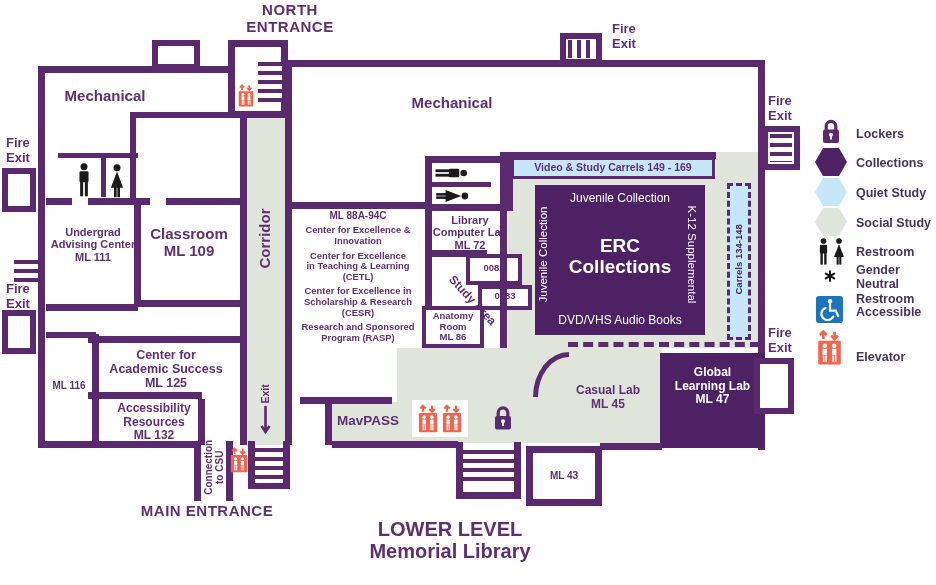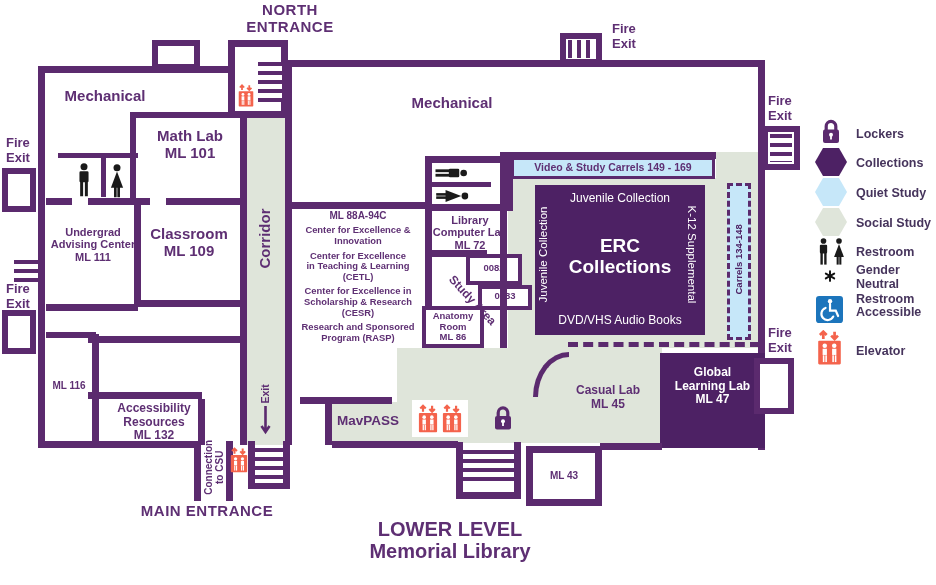--- a/index.html
+++ b/index.html
@@ -97,22 +97,20 @@
 Exit</div>
   <div class="box" style="left:2px;top:168px;width:34px;height:44px"></div>
   <div class="stairs" style="left:14px;top:260px;width:24px;height:24px"></div>
   <div class="lbl left" style="left:6px;top:282px;width:44px;font-size:13px">Fire
 Exit</div>
   <div class="box" style="left:2px;top:310px;width:34px;height:44px"></div>
 
   <div class="lbl" style="left:55px;top:88px;width:100px;font-size:15px">Mechanical</div>
   <div class="w" style="left:130px;top:112px;width:116px;height:6px"></div>
   <div class="w" style="left:130px;top:112px;width:6px;height:92px"></div>
-  <div class="lbl" style="left:140px;top:128px;width:100px;font-size:15px">Math Lab
-ML 101</div>
   <div class="w" style="left:58px;top:153px;width:80px;height:5px"></div>
   <div class="w" style="left:101px;top:153px;width:5px;height:44px"></div>
   <svg class="abs" viewBox="0 0 18 40" fill="#1a1a1a" style="left:76px;top:163px;width:16px;height:35px">
       <circle cx="9" cy="4.2" r="4"></circle>
       <rect x="3.8" y="9.5" width="10.4" height="12.5" rx="1.5"></rect>
       <rect x="4.6" y="21" width="3.4" height="17"></rect>
       <rect x="10" y="21" width="3.4" height="17"></rect>
     </svg>
   <svg class="abs" viewBox="0 0 20 40" fill="#1a1a1a" style="left:108px;top:164px;width:18px;height:35px">
       <circle cx="10" cy="4.2" r="4"></circle>
@@ -132,20 +130,23 @@
   <div class="w" style="left:134px;top:204px;width:7px;height:102px"></div>
   <div class="lbl" style="left:138px;top:226px;width:102px;font-size:15px">Classroom
 ML 109</div>
   <div class="w" style="left:134px;top:300px;width:106px;height:7px"></div>
   <div class="w" style="left:46px;top:304px;width:92px;height:7px"></div>
 
   <div class="w" style="left:46px;top:332px;width:50px;height:6px"></div>
   <div class="w" style="left:92px;top:334px;width:7px;height:110px"></div>
   <div class="lbl" style="left:46px;top:380px;width:46px;font-size:10px">ML 116</div>
   <div class="w" style="left:88px;top:336px;width:152px;height:7px"></div>
+  <div class="lbl" style="left:95px;top:348px;width:142px;font-size:12.5px">Center for
+Academic Success
+ML 125</div>
   <div class="w" style="left:88px;top:392px;width:114px;height:7px"></div>
   <div class="w" style="left:198px;top:399px;width:7px;height:46px"></div>
   <div class="lbl" style="left:92px;top:402px;width:124px;font-size:12px">Accessibility
 Resources
 ML 132</div>
 
   <div class="w" style="left:194px;top:441px;width:7px;height:60px"></div>
   <div class="w" style="left:226px;top:441px;width:7px;height:60px"></div>
   <div class="lbl rot" style="left:178px;top:456px;width:72px;font-size:10px">Connection
 to CSU</div>
@@ -373,16 +374,16 @@
           <circle cx="6.8" cy="14" r="2"></circle>
           <rect x="4.9" y="16.6" width="3.8" height="5.5"></rect>
           <rect x="5.1" y="22.4" width="1.4" height="6"></rect>
           <rect x="7.3" y="22.4" width="1.4" height="6"></rect>
           <circle cx="15.2" cy="14" r="2"></circle>
           <rect x="13.3" y="16.6" width="3.8" height="5.5"></rect>
           <rect x="13.5" y="22.4" width="1.4" height="6"></rect>
           <rect x="15.7" y="22.4" width="1.4" height="6"></rect>
         </g>
     </svg>
-    <div class="legend-lbl" style="left:46px;top:230px">Elevator</div>
+    <div class="legend-lbl" style="left:46px;top:236px">Elevator</div>
   </div>
 
 </div>
 
 </body></html>

